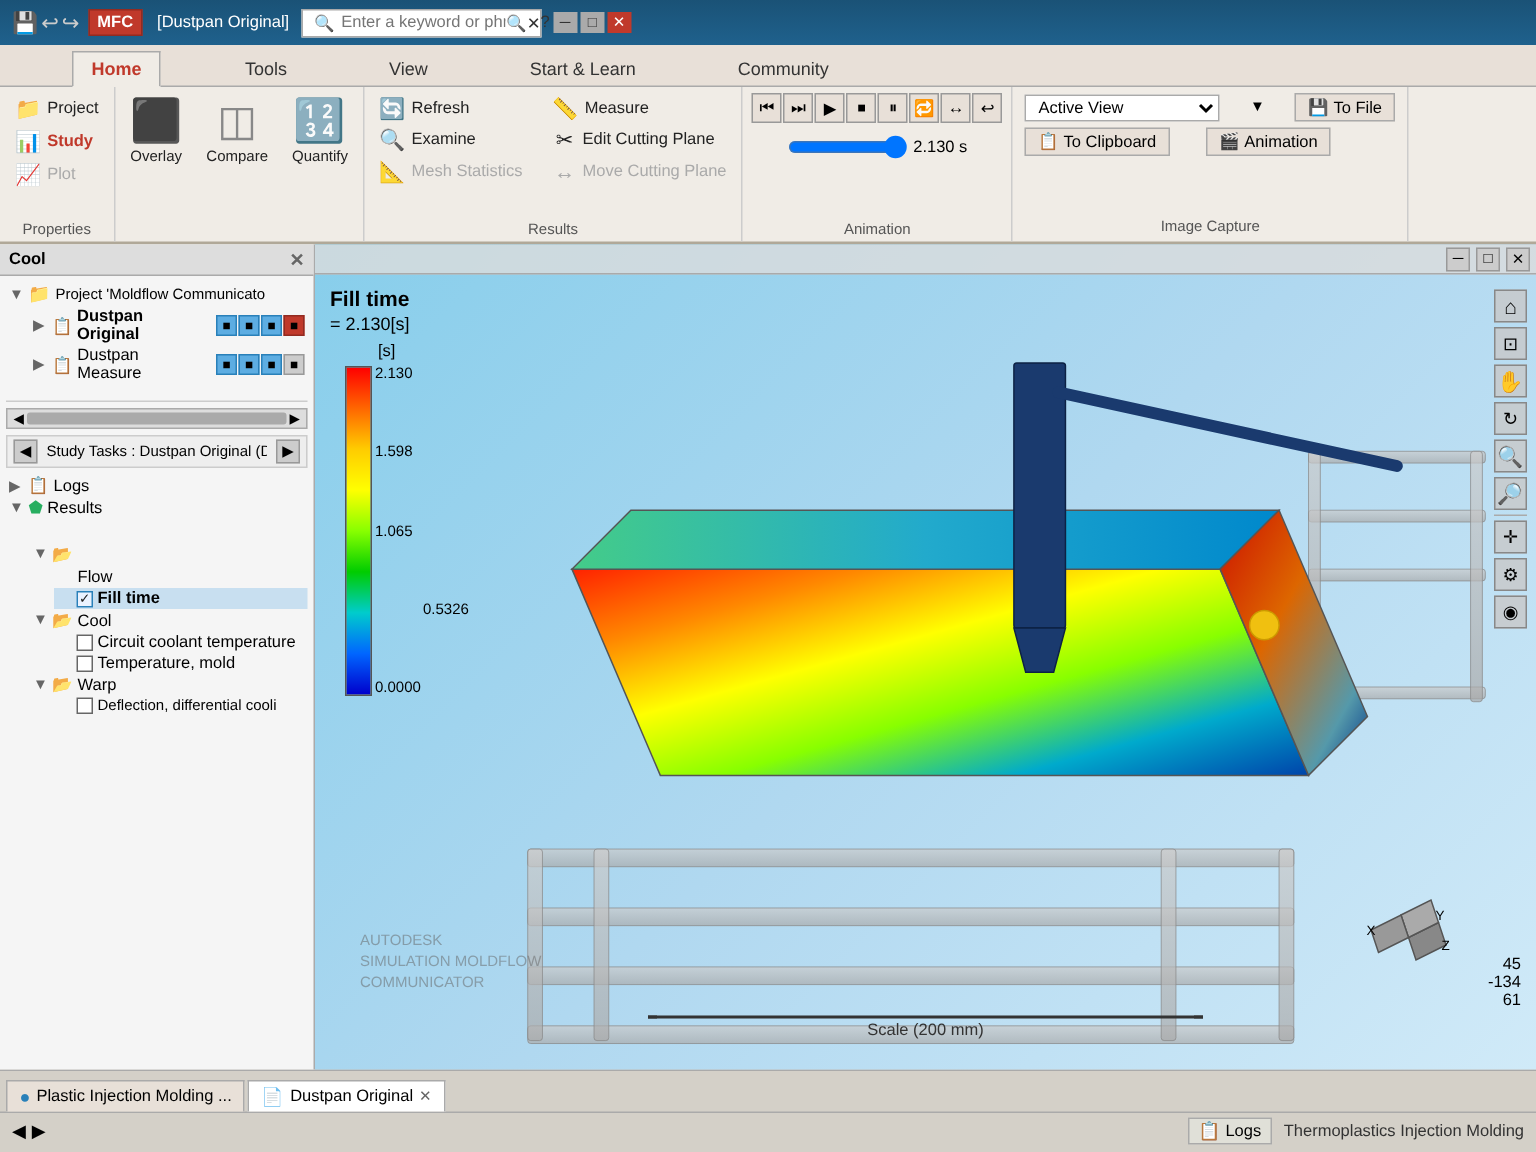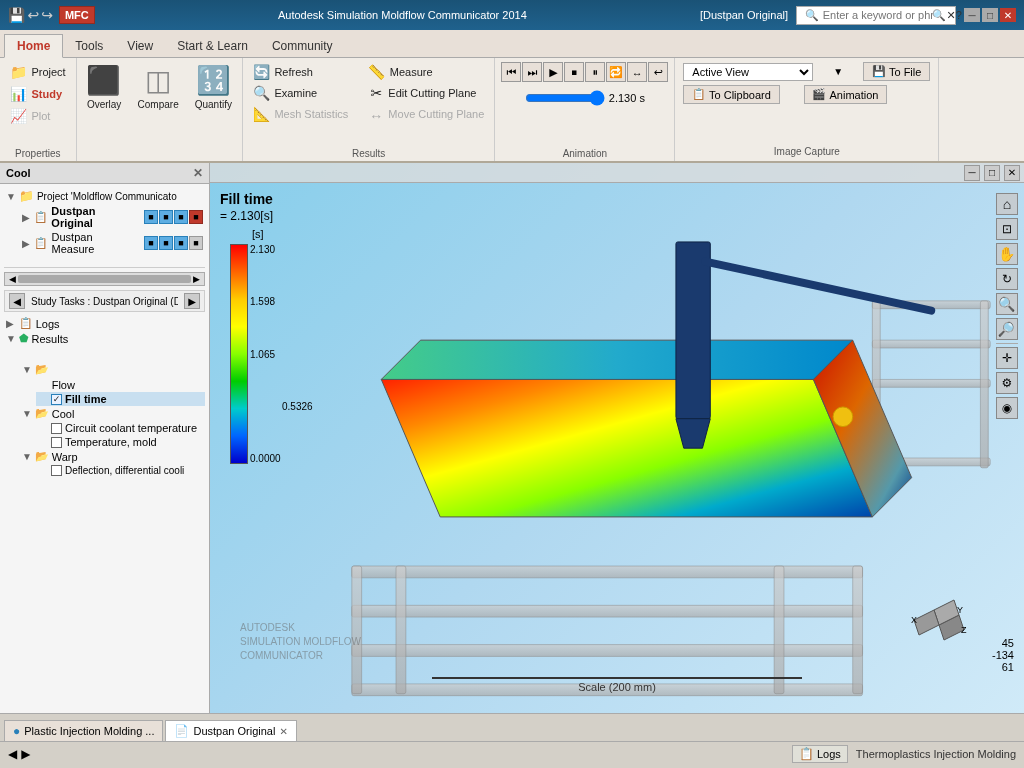--- a/index.html
+++ b/index.html
@@ -9,21 +9,21 @@
     #title-bar { background: linear-gradient(to bottom, #1a5276, #1f618d); color: white; height: 30px; display: flex; align-items: center; padding: 0 8px; font-size: 12px; }
     #title-bar .mfc-logo { background: #c0392b; color: white; font-weight: bold; font-size: 11px; padding: 2px 5px; margin-right: 10px; border: 1px solid #922b21; }
     #title-bar .title-text { flex: 1; text-align: center; font-size: 11px; }
     #title-bar .search-box { background: white; color: #333; padding: 2px 8px; width: 160px; font-size: 11px; border: 1px solid #aaa; display: flex; align-items: center; }
     #title-bar .search-box input { border: none; outline: none; font-size: 11px; color: #666; width: 120px; }
     #title-bar .win-controls { display: flex; gap: 2px; margin-left: 8px; font-size: 11px; }
     #title-bar .win-btn { background: #aaa; color: #333; width: 16px; height: 14px; display: flex; align-items: center; justify-content: center; cursor: pointer; font-size: 10px; }
 
     
     #ribbon-tabs { background: #e8e0d8; display: flex; align-items: flex-end; padding: 0 4px; border-bottom: 1px solid #aaa; height: 28px; }
-    .ribbon-tab { padding: 4px 12px; font-size: 12px; cursor: pointer; background: transparent; border: none; color: #333; }
+    .ribbon-tab { padding: 4px 12px; font-size: 12px; cursor: pointer; background: transparent; border: none; color: #333; margin-left: 44px; }
     .ribbon-tab.active { background: #f0ece6; border: 1px solid #aaa; border-bottom: 1px solid #f0ece6; margin-bottom: -1px; font-weight: bold; color: #c0392b; }
 
     
     #main { display: flex; height: calc(768px - 30px - 28px - 105px - 28px - 24px); }
 
     
     #sidebar { width: 210px; background: #f5f5f5; border-right: 1px solid #aaa; display: flex; flex-direction: column; min-height: 100%; }
     .sidebar-header { background: #ddd; padding: 3px 6px; font-size: 11px; font-weight: bold; border-bottom: 1px solid #aaa; display: flex; justify-content: space-between; align-items: center; }
     .sidebar-close { cursor: pointer; font-size: 12px; color: #666; }
 
@@ -104,21 +104,20 @@
     .cb-checked { color: #222; }
   </style>
 </head>
 <body>
 
 <div id="title-bar">
   <span style="color:#ccc;font-size:14px;cursor:pointer;margin-right:2px;">💾</span>
   <span style="color:#ccc;font-size:14px;cursor:pointer;margin-right:2px;">↩</span>
   <span style="color:#ccc;font-size:14px;cursor:pointer;margin-right:6px;">↪</span>
   <div class="mfc-logo">MFC</div>
-  <span class="title-text">Autodesk Simulation Moldflow Communicator 2014</span>
   <span style="font-size:11px;margin-right:8px;">[Dustpan Original]</span>
   <div class="search-box">
     <span style="font-size:11px;margin-right:4px;">🔍</span>
     <input style="border: none; outline: none; font-size: 11px; color: rgb(102, 102, 102); width: 110px;" placeholder="Enter a keyword or phrase">
     <span style="font-size:11px;cursor:pointer;">🔍</span>
     <span style="font-size:11px;cursor:pointer;">✕</span>
     <span style="font-size:11px;cursor:pointer;">?</span>
   </div>
   <div class="win-controls">
     <div class="win-btn">─</div>

